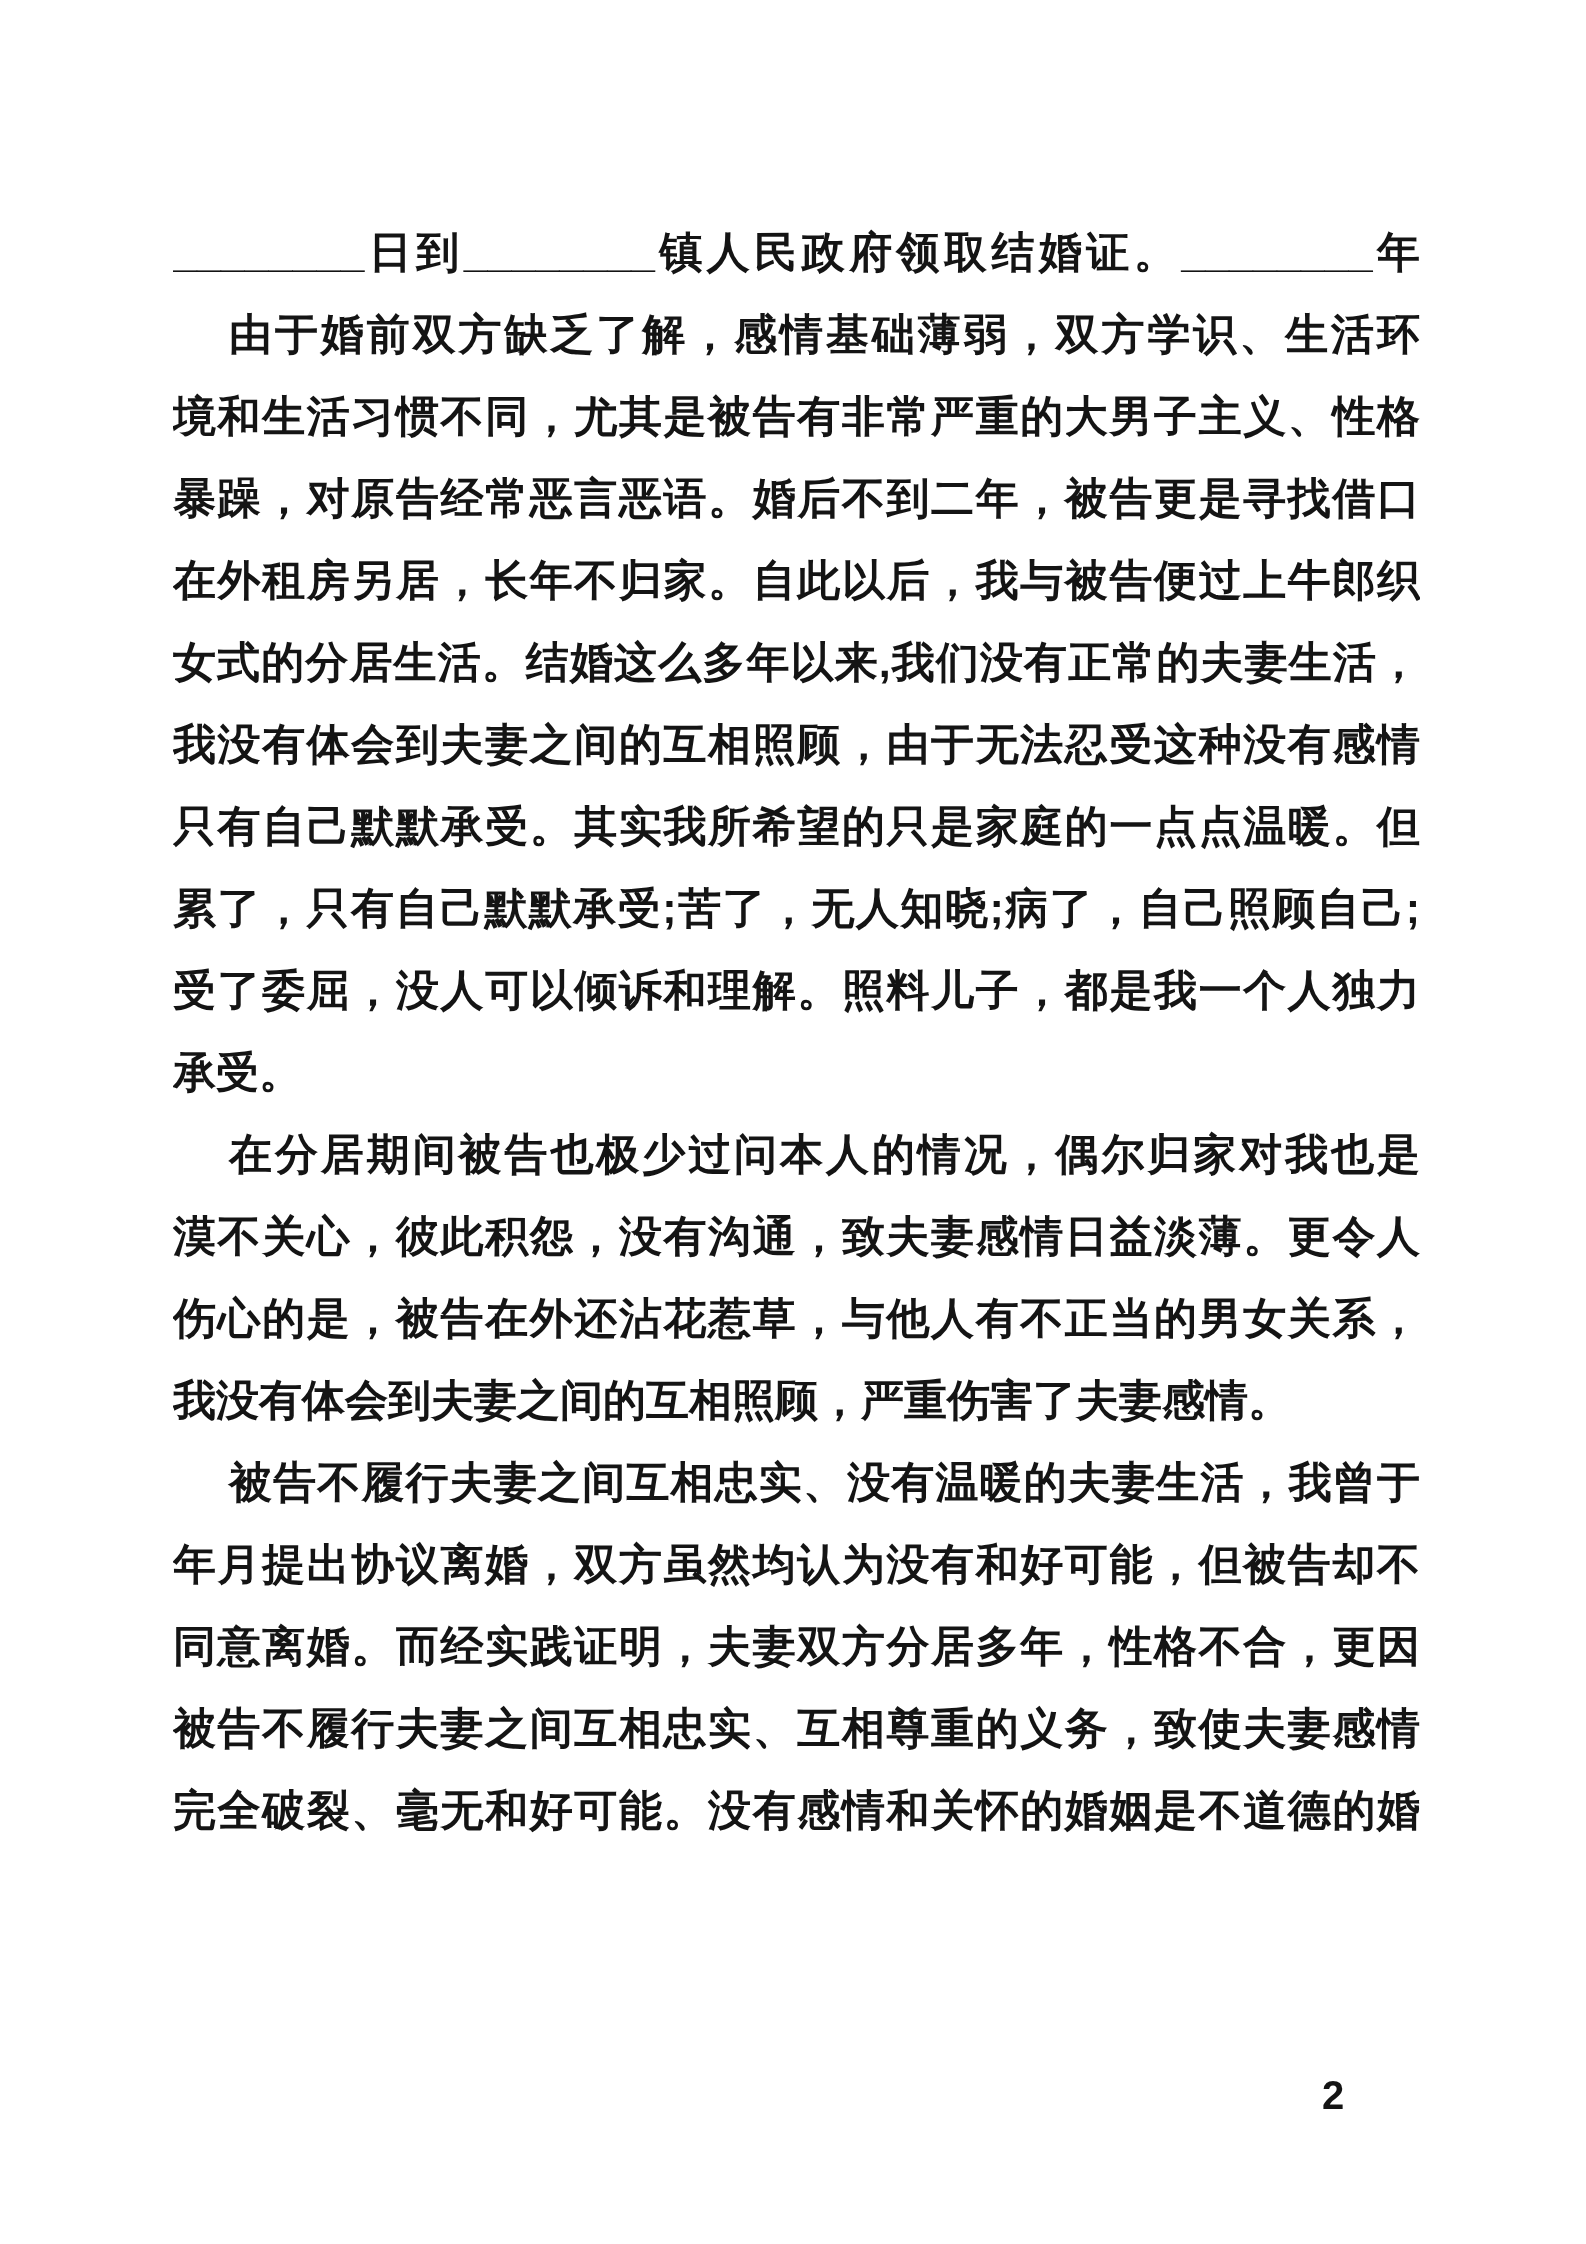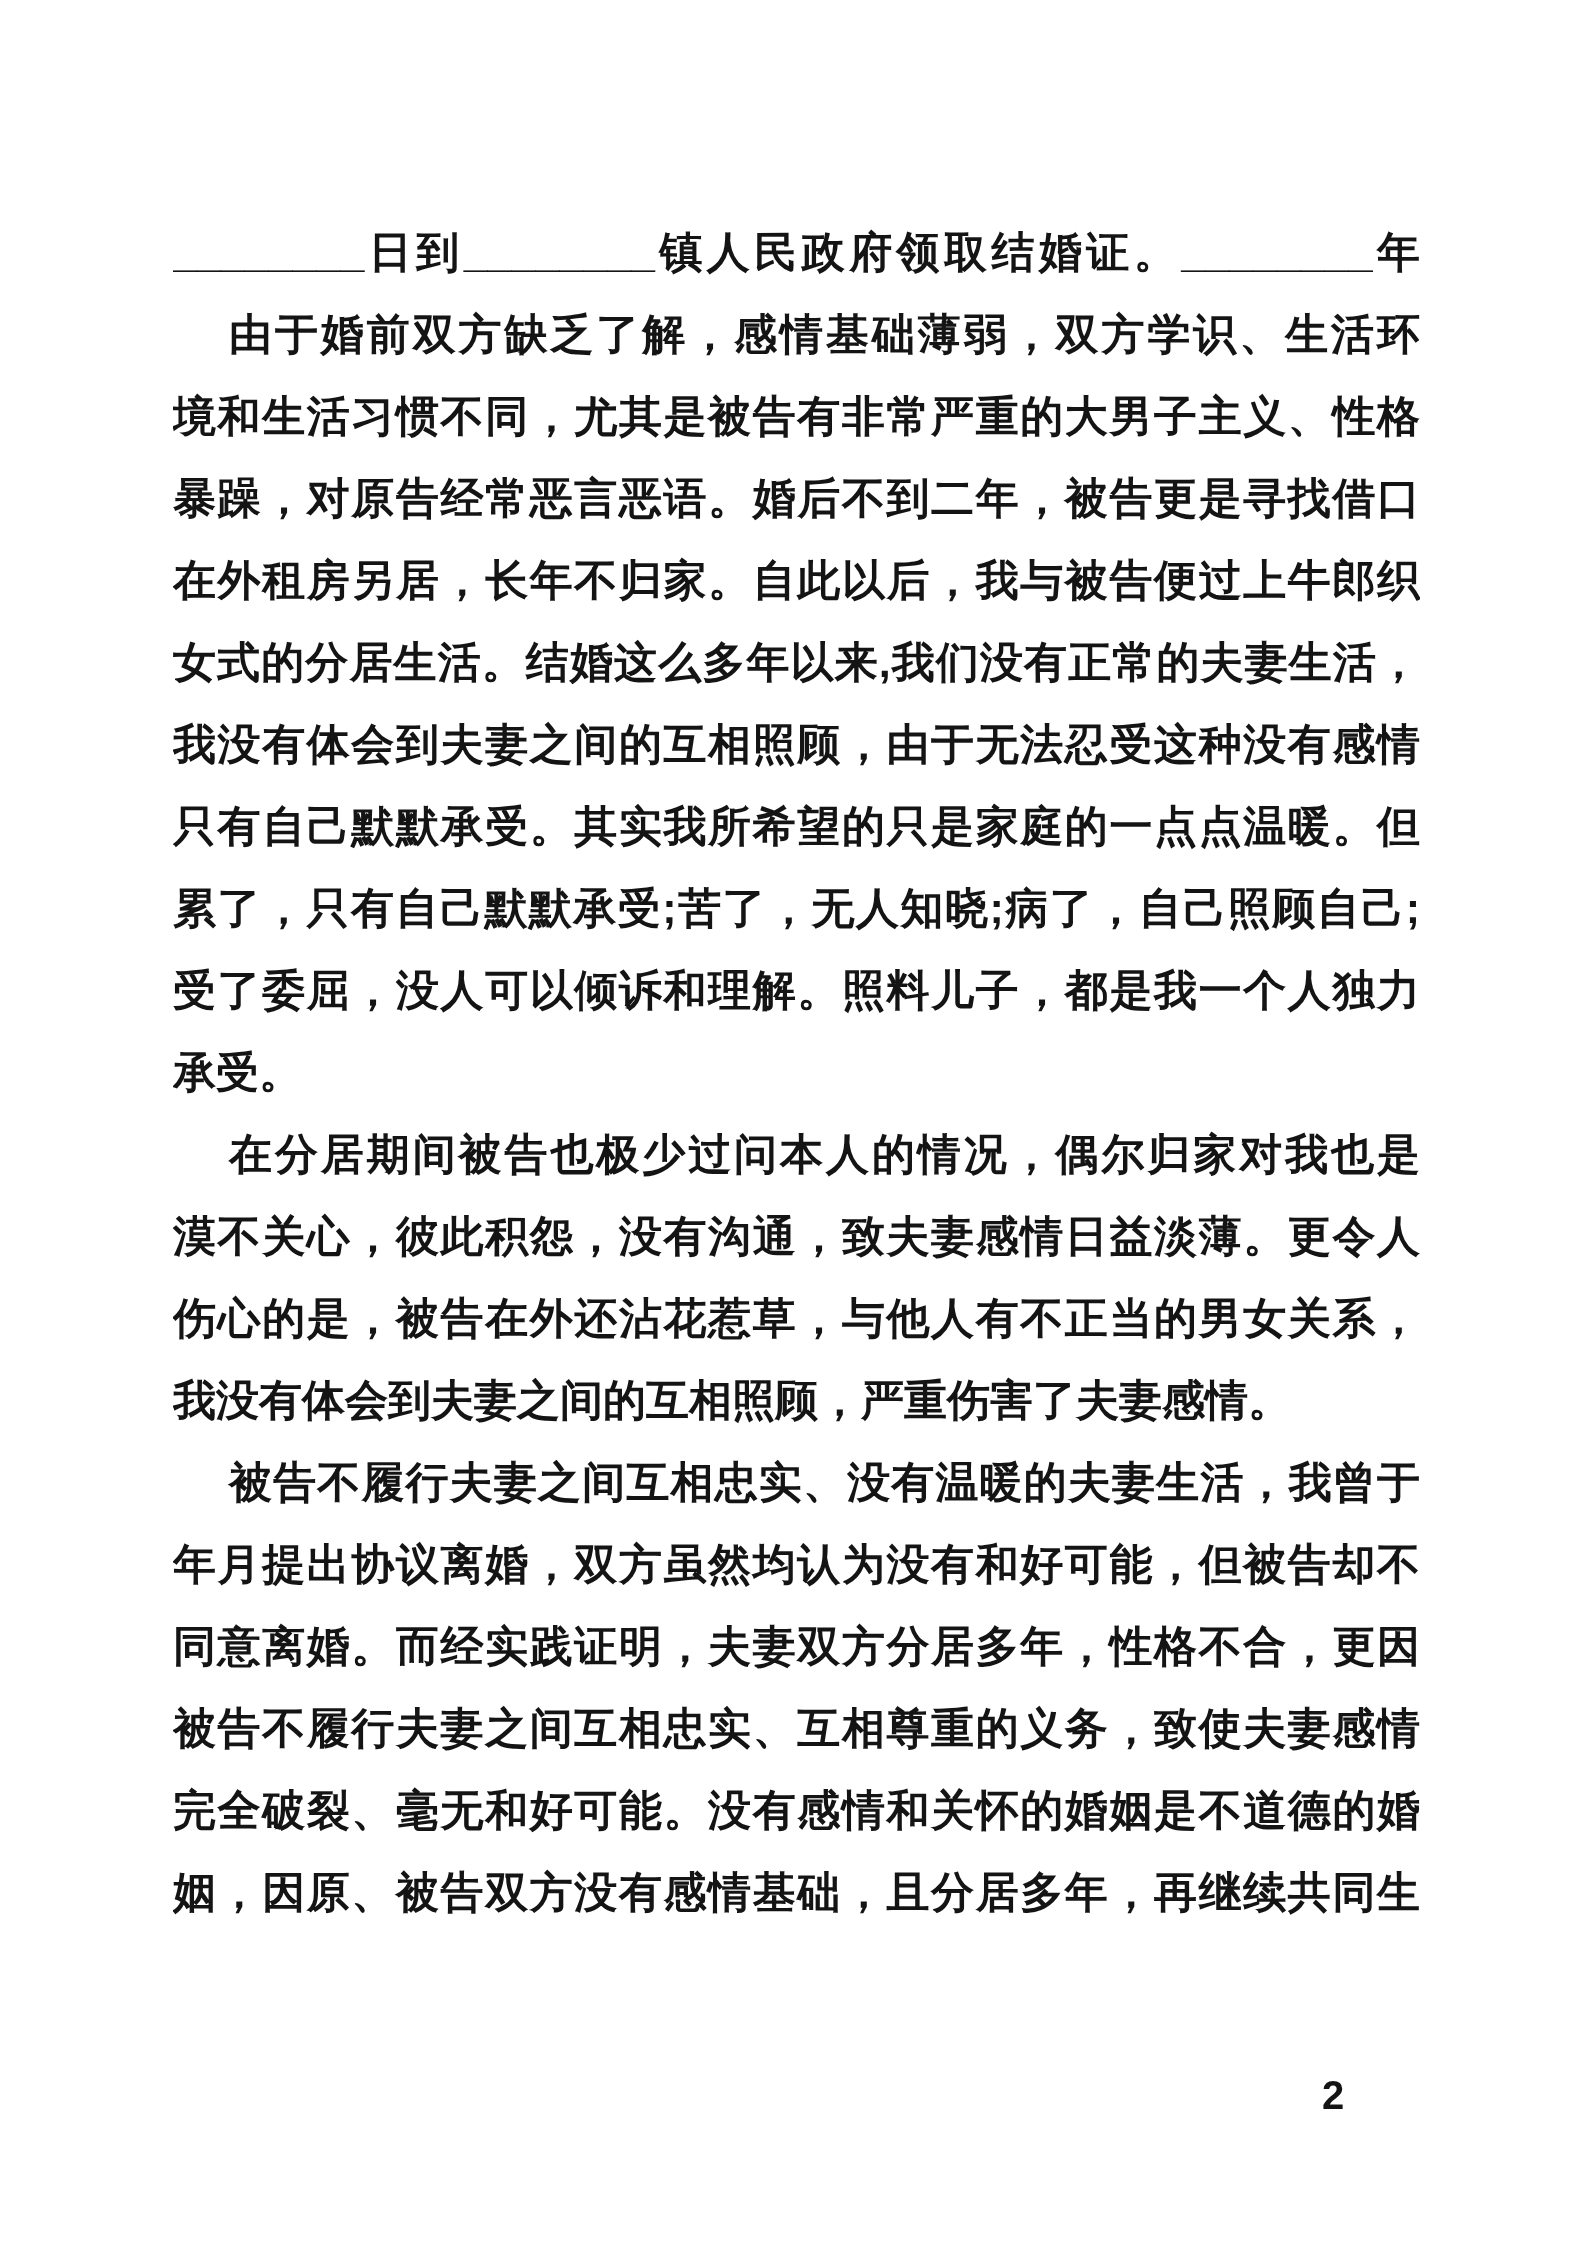--- a/index.html
+++ b/index.html
@@ -66,16 +66,15 @@
     <div class="line para-end">承受。</div>
     <div class="line indent">在分居期间被告也极少过问本人的情况，偶尔归家对我也是</div>
     <div class="line">漠不关心，彼此积怨，没有沟通，致夫妻感情日益淡薄。更令人</div>
     <div class="line">伤心的是，被告在外还沾花惹草，与他人有不正当的男女关系，</div>
     <div class="line para-end">我没有体会到夫妻之间的互相照顾，严重伤害了夫妻感情。</div>
     <div class="line indent">被告不履行夫妻之间互相忠实、没有温暖的夫妻生活，我曾于</div>
     <div class="line">年月提出协议离婚，双方虽然均认为没有和好可能，但被告却不</div>
     <div class="line">同意离婚。而经实践证明，夫妻双方分居多年，性格不合，更因</div>
     <div class="line">被告不履行夫妻之间互相忠实、互相尊重的义务，致使夫妻感情</div>
     <div class="line">完全破裂、毫无和好可能。没有感情和关怀的婚姻是不道德的婚</div>
-    <div class="line">姻，因原、被告双方没有感情基础，且分居多年，再继续共同生</div>
   </div>
   <div class="page-number">2</div>
 </div>
 
 </body></html>

